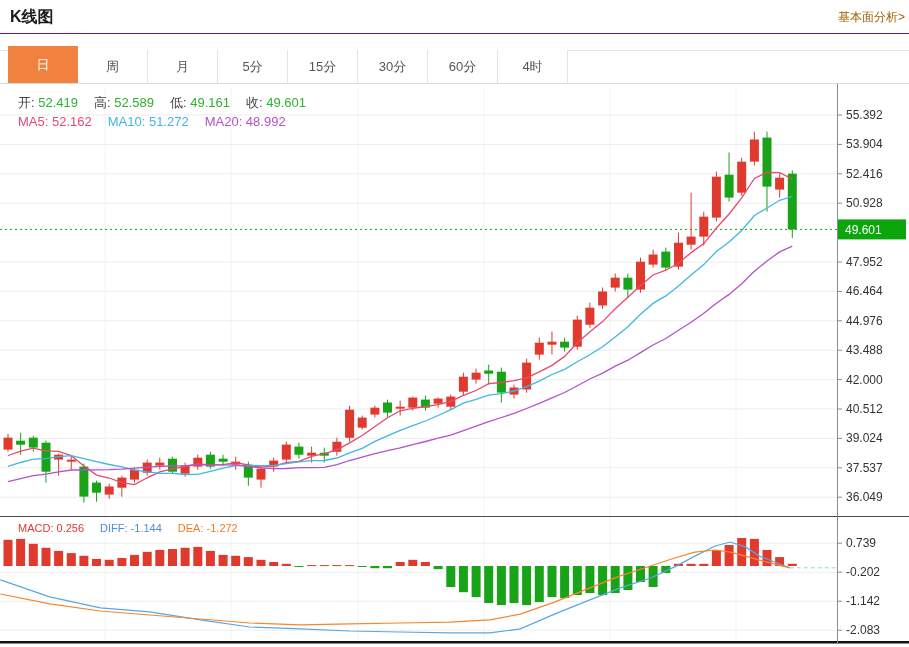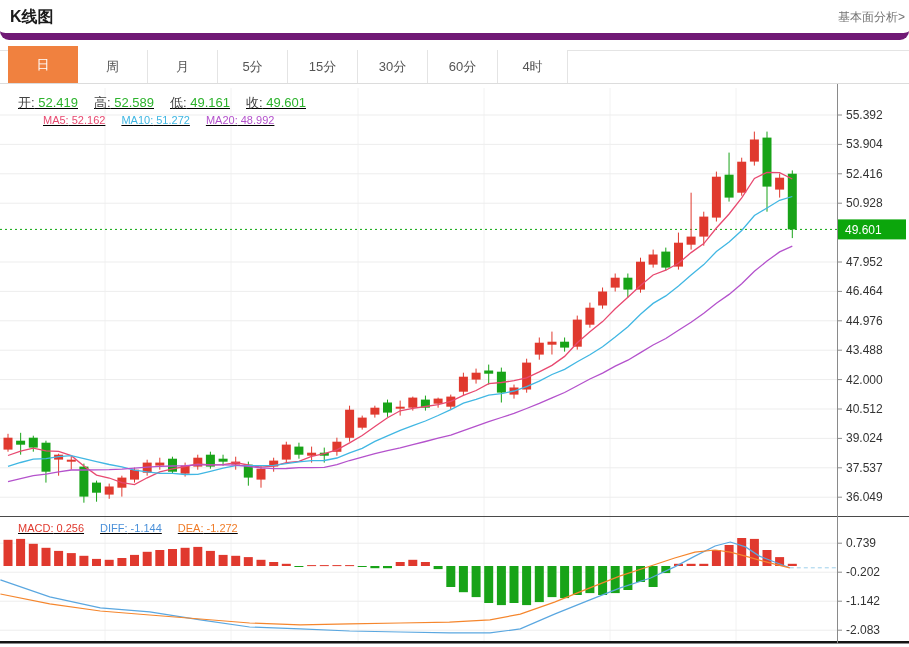--- a/index.html
+++ b/index.html
@@ -1,30 +1,30 @@
 <!DOCTYPE html>
 <html><head>
 <meta charset="utf-8">
 <style>
   html,body{margin:0;padding:0;}
   body{width:909px;height:647px;position:relative;overflow:hidden;background:#fff;
        font-family:"Liberation Sans","DejaVu Sans",sans-serif;}
-  .header{position:absolute;top:0;left:0;width:909px;height:33px;border-bottom:7px solid #701a75;background:#fff;z-index:3;border-radius:9px;}
+  .header{position:absolute;top:0;left:0;width:909px;height:33px;border-bottom:1px solid #701a75;background:#fff;z-index:3;}
   .page-title{position:absolute;left:10px;top:7px;font-size:16px;font-weight:bold;color:#1a1a1a;}
-  .fund-link{position:absolute;right:4px;top:9px;font-size:12px;color:#737373;cursor:pointer;text-decoration:none;}
+  .fund-link{position:absolute;right:4px;top:9px;font-size:12px;color:#a16207;cursor:pointer;text-decoration:none;}
   .tabs{position:absolute;top:50px;left:0;width:909px;height:34px;border-top:1px solid #e4e4e4;
         border-bottom:1px solid #dcdcdc;box-sizing:border-box;display:flex;align-items:flex-end;z-index:3;background:#fff;}
   .tab{width:70px;height:33px;line-height:33px;text-align:center;font-size:13px;color:#555;
        border-right:1px solid #e4e4e4;cursor:pointer;background:#fff;box-sizing:border-box;flex:0 0 70px;}
   .tab:first-child{margin-left:8px;border-left:1px solid #e4e4e4;}
   .tab.active{height:37px;line-height:37px;color:#fff;border-color:transparent;}
-  .overlay{position:absolute;z-index:2;white-space:nowrap;text-decoration:underline;}
+  .overlay{position:absolute;z-index:2;white-space:nowrap;}
   .info1{top:94px;left:18px;font-size:13px;}
   .info1 .lbl{color:#444;}
-  .info2{top:114px;left:18px;font-size:11px;margin-left:25px;}
+  .info2{top:114px;left:18px;font-size:13px;}
   .macd-legend{top:522px;left:18px;font-size:11px;}
   .fld{margin-right:16px;}
   svg#chart{position:absolute;left:0;top:0;z-index:1;}
 </style>
 </head>
 <body>
 
 <div class="header">
   <span class="page-title">K线图</span>
   <a class="fund-link">基本面分析&gt;</a>

